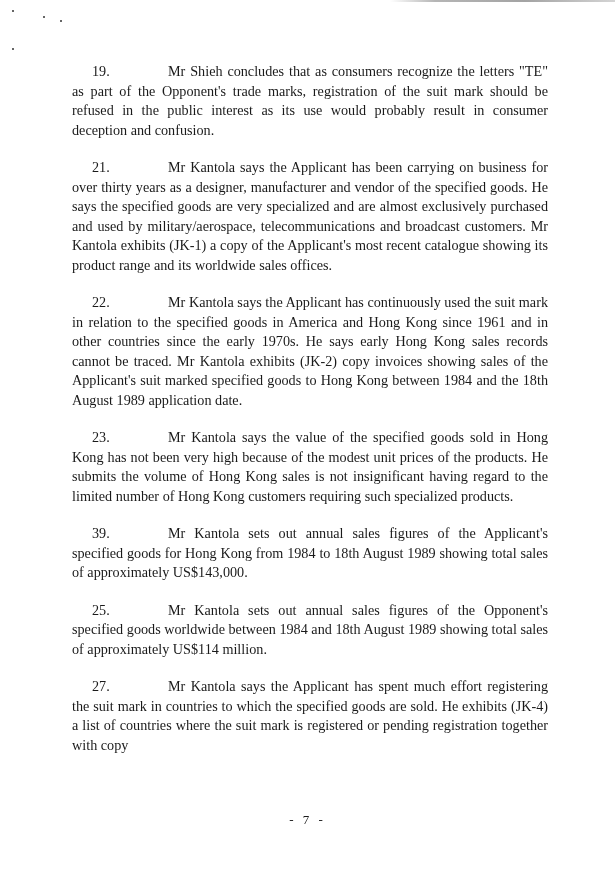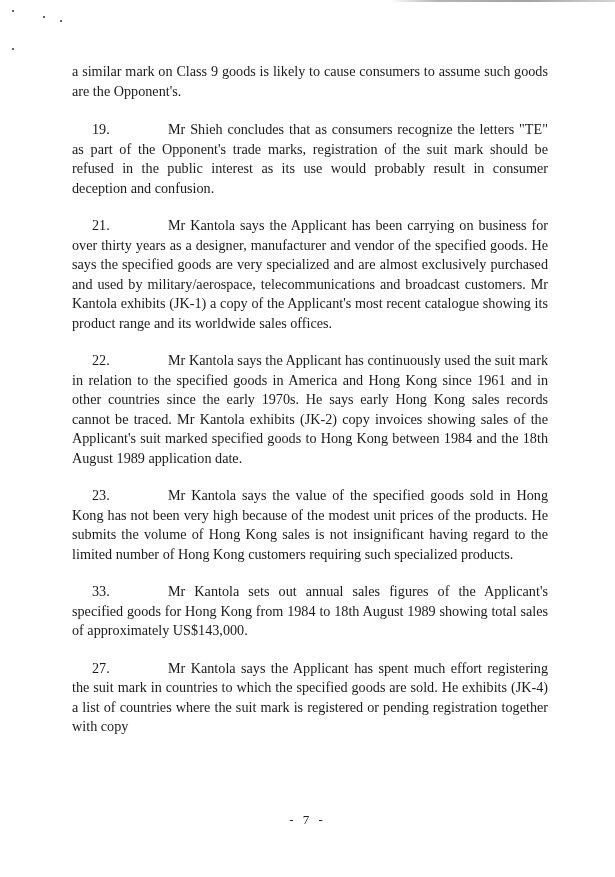--- a/index.html
+++ b/index.html
@@ -64,43 +64,45 @@
 </head>
 <body>
 
 <div class="scan-edge"></div>
 <div class="speck" style="left:12px;top:10px;"></div>
 <div class="speck" style="left:43px;top:16px;"></div>
 <div class="speck" style="left:60px;top:20px;"></div>
 <div class="speck" style="left:12px;top:48px;"></div>
 
 <div class="page">
-  <p class="para cont">a similar mark on Class 9 goods is likely to cause consumers to assume such goods are the Opponent's.</p>
 
   <p class="para">
     <span class="num">19.</span><span>Mr Shieh concludes that as consumers recognize the letters "TE" as part of the Opponent's trade marks, registration of the suit mark should be refused in the public interest as its use would probably result in consumer deception and confusion.</span>
   </p>
 
 
   <p class="para">
     <span class="num">21.</span><span>Mr Kantola says the Applicant has been carrying on business for over thirty years as a designer, manufacturer and vendor of the specified goods.  He says the specified goods are very specialized and are almost exclusively purchased and used by military/aerospace, telecommunications and broadcast customers.  Mr Kantola exhibits (JK-1) a copy of the Applicant's most recent catalogue showing its product range and its worldwide sales offices.</span>
   </p>
 
   <p class="para">
     <span class="num">22.</span><span>Mr Kantola says the Applicant has continuously used the suit mark in relation to the specified goods in America and Hong Kong since 1961 and in other countries since the early 1970s.  He says early Hong Kong sales records cannot be traced. Mr Kantola exhibits (JK-2) copy invoices showing sales of the Applicant's suit marked specified goods to Hong Kong between 1984 and the 18th August 1989 application date.</span>
   </p>
 
   <p class="para">
     <span class="num">23.</span><span>Mr Kantola says the value of the specified goods sold in Hong Kong has not been very high because of the modest unit prices of the products.  He submits the volume of Hong Kong sales is not insignificant having regard to the limited number of Hong Kong customers requiring such specialized products.</span>
   </p>
 
   <p class="para">
-    <span class="num">33.</span><span>Mr Kantola sets out annual sales figures of the Applicant's specified goods for Hong Kong from 1984 to 18th August 1989 showing total sales of approximately US$143,000.</span>
+    <span class="num">39.</span><span>Mr Kantola sets out annual sales figures of the Applicant's specified goods for Hong Kong from 1984 to 18th August 1989 showing total sales of approximately US$143,000.</span>
   </p>
 
+  <p class="para">
+    <span class="num">25.</span><span>Mr Kantola sets out annual sales figures of the Opponent's specified goods worldwide between 1984 and 18th August 1989 showing total sales of approximately US$114 million.</span>
+  </p>
 
 
   <p class="para">
     <span class="num">27.</span><span>Mr Kantola says the Applicant has spent much effort registering the suit mark in countries to which the specified goods are sold.  He exhibits (JK-4) a list of countries where the suit mark is registered or pending registration together with copy</span>
   </p>
 </div>
 
 <div class="page-footer">- 7 -</div>
 
 </body></html>

